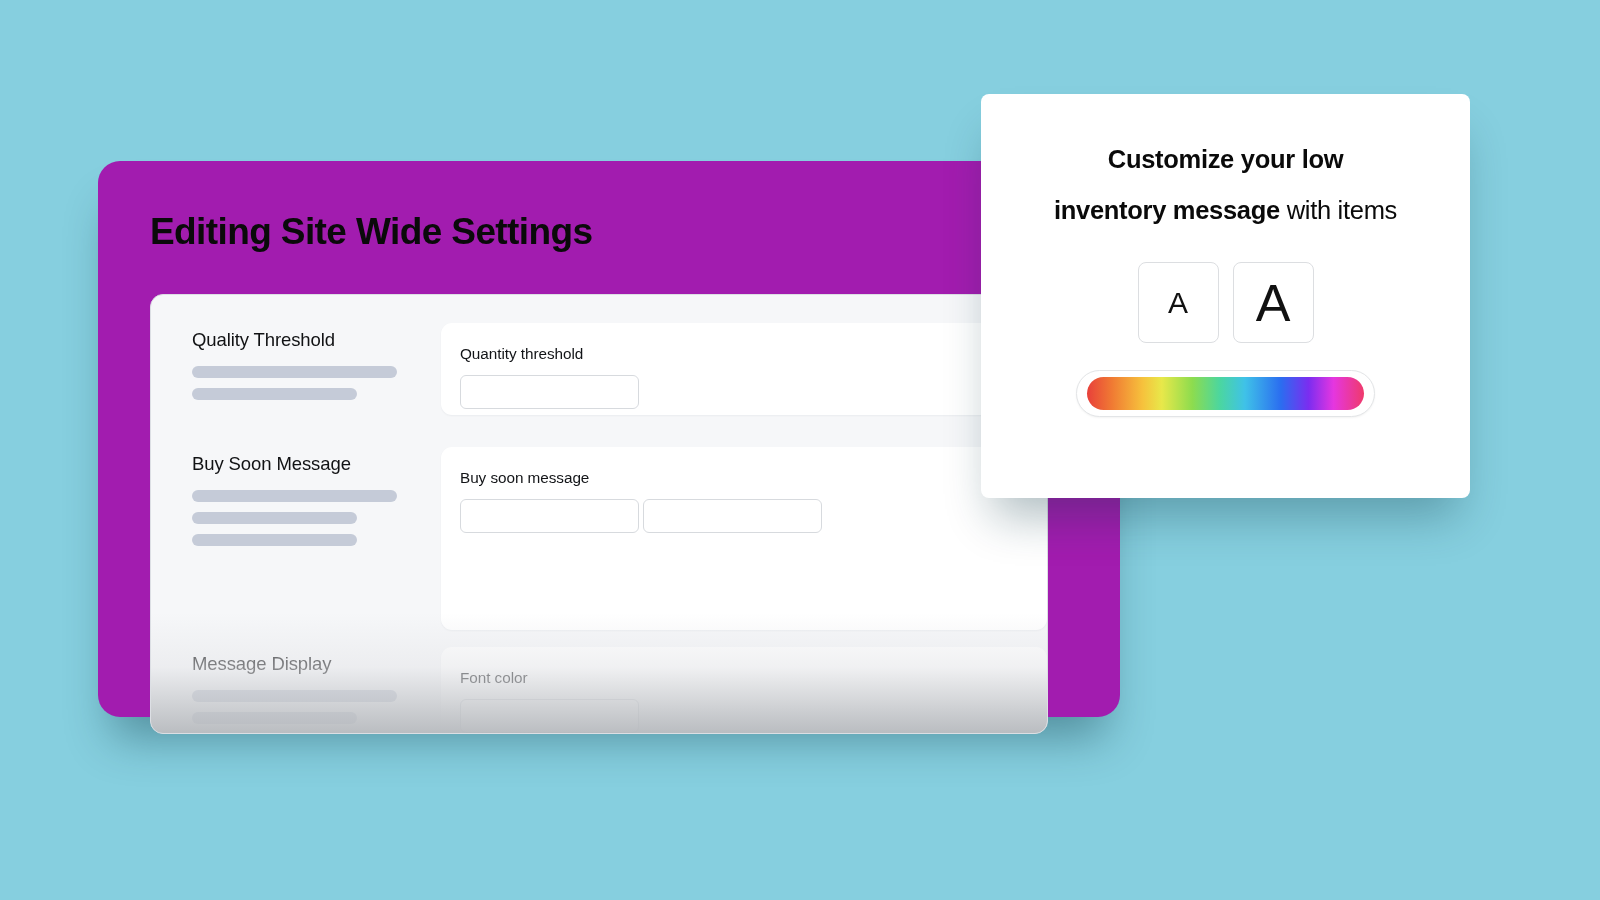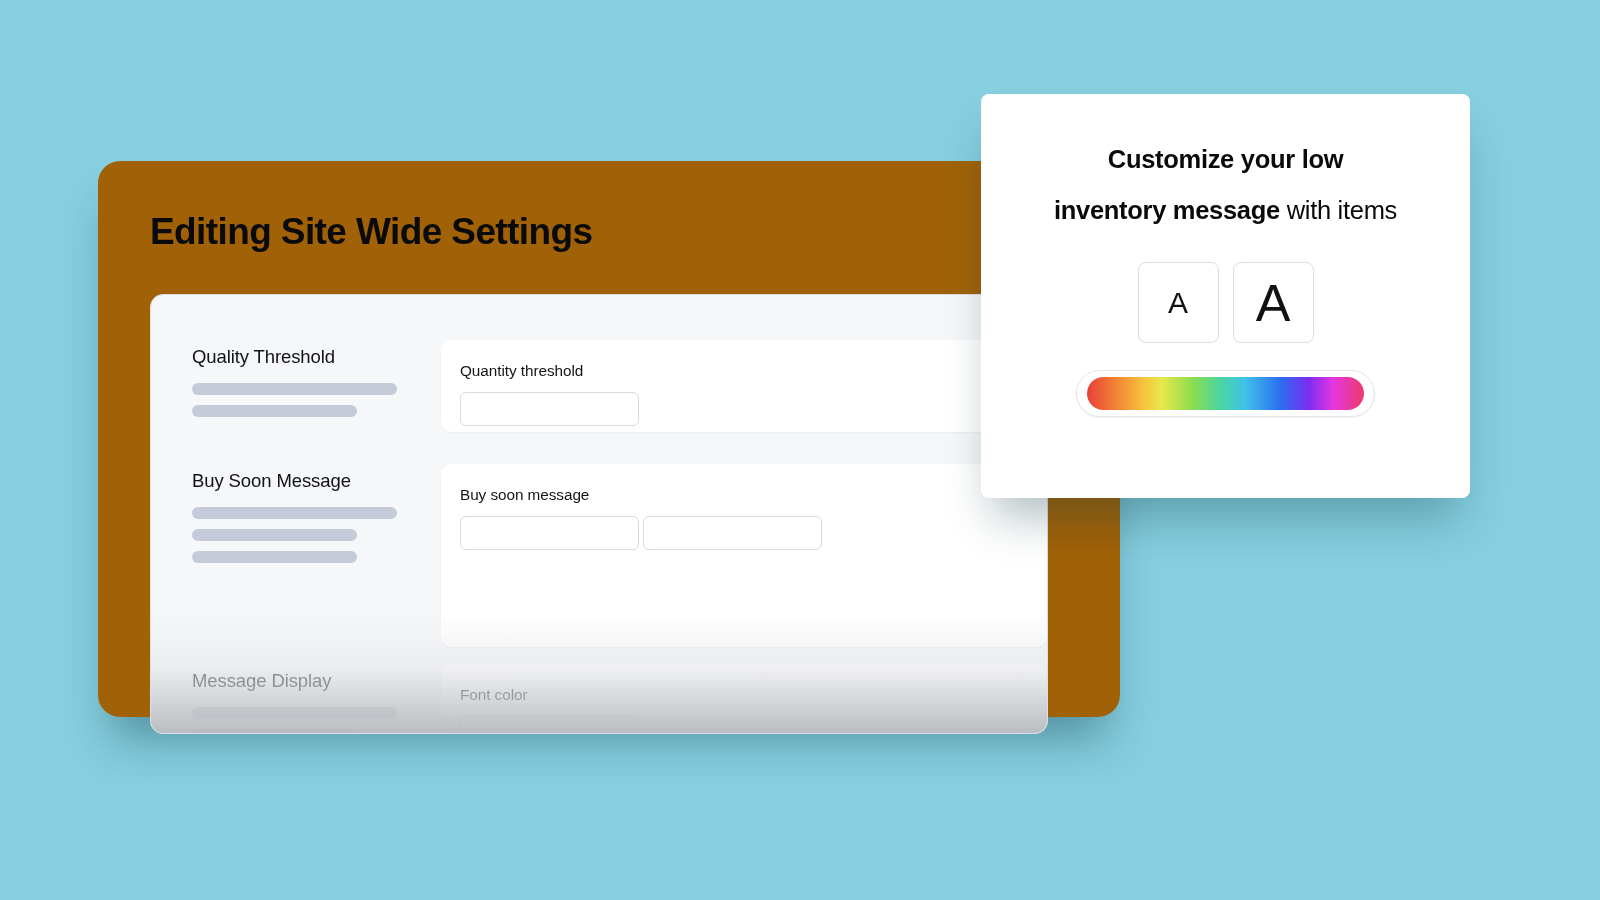--- a/index.html
+++ b/index.html
@@ -9,21 +9,21 @@
     font-family:"Liberation Sans", sans-serif;
     -webkit-font-smoothing:antialiased;
     position:relative;
   }
 
   
   #window-card{
     position:absolute;
     left:98px; top:161px;
     width:1022px; height:556px;
-    background:#a16207;
+    background:#a21caf;
     border-radius:22px;
     box-shadow:0 34px 46px -14px rgba(12,56,66,.42);
     text-decoration:underline;
   }
 
   #page-title{
     position:absolute;
     left:52px; top:50px;
     font-size:37px;
     font-weight:bold;
@@ -47,21 +47,20 @@
     left:0; right:0; bottom:0;
     height:120px;
     background:linear-gradient(to bottom, rgba(246,247,249,0) 0%, rgba(228,229,232,.55) 45%, rgba(183,186,190,.95) 100%);
     pointer-events:none;
   }
 
   .settings-row{
     position:absolute;
     left:0; right:0;
     display:flex;
-    margin-top:17px;
   }
   .row-label-col{
     width:290px;
     flex:0 0 290px;
     padding-left:41px;
     padding-top:6px;
   }
   .row-label{
     font-size:18.5px;
     color:#111214;

